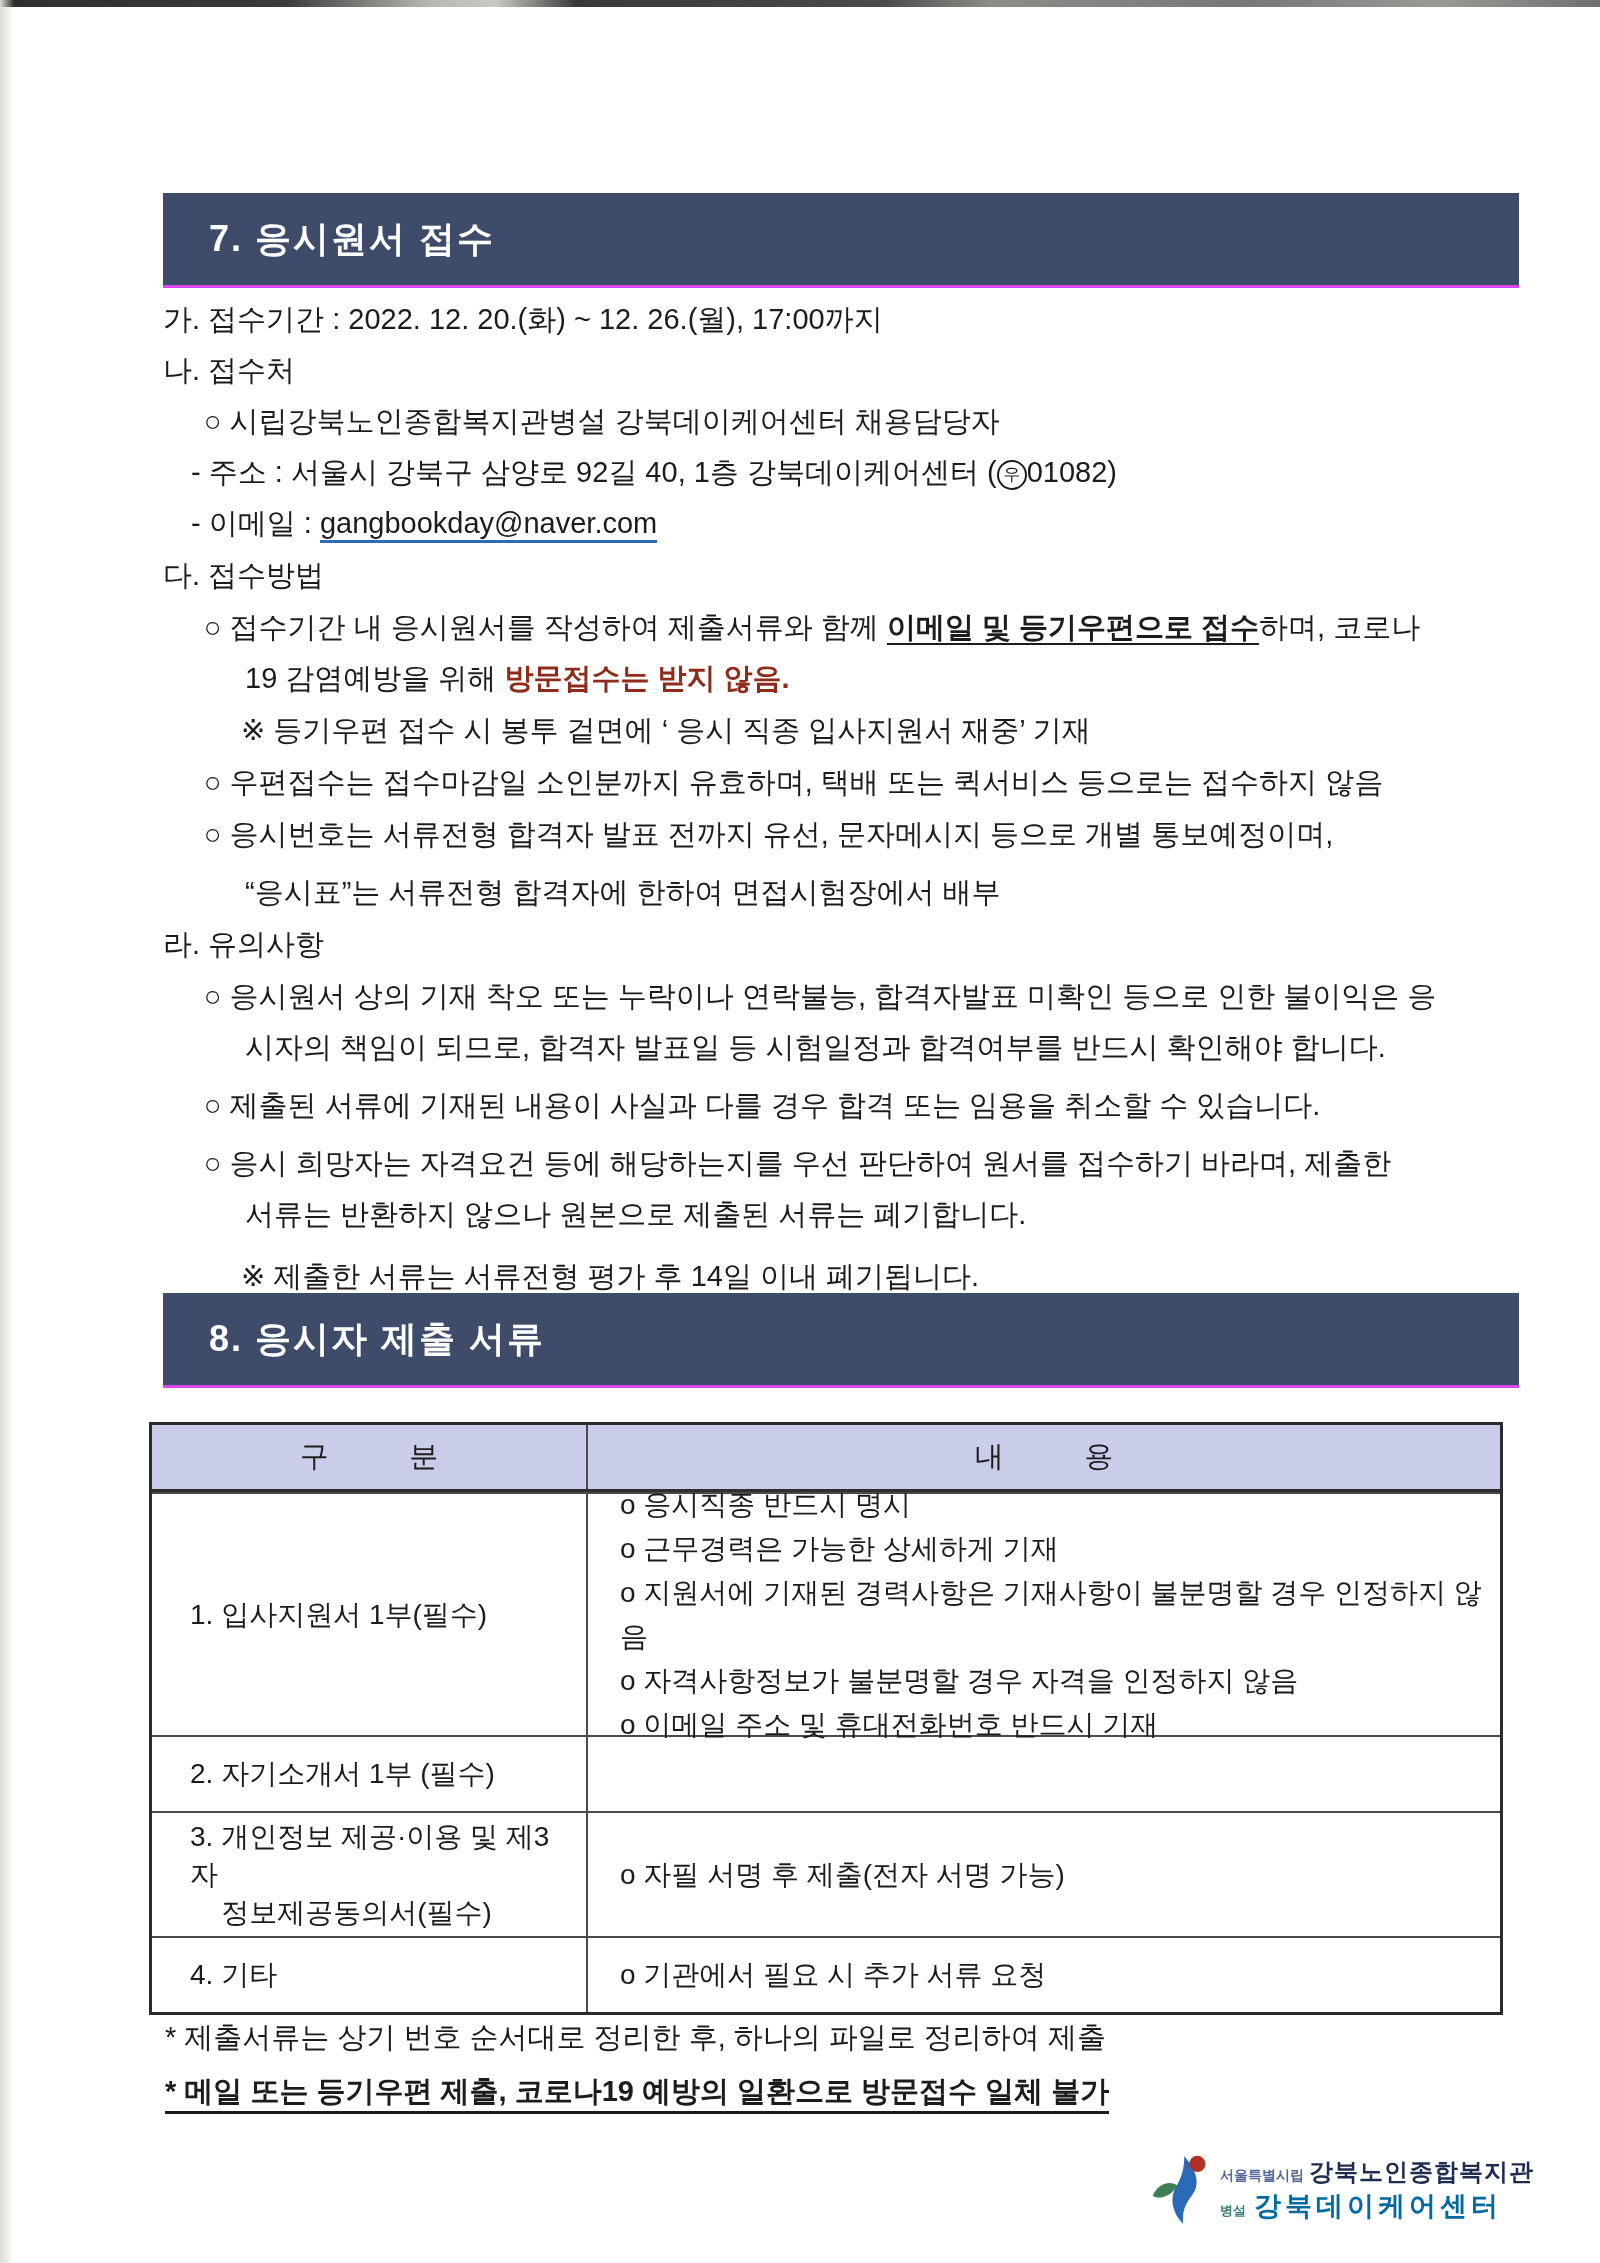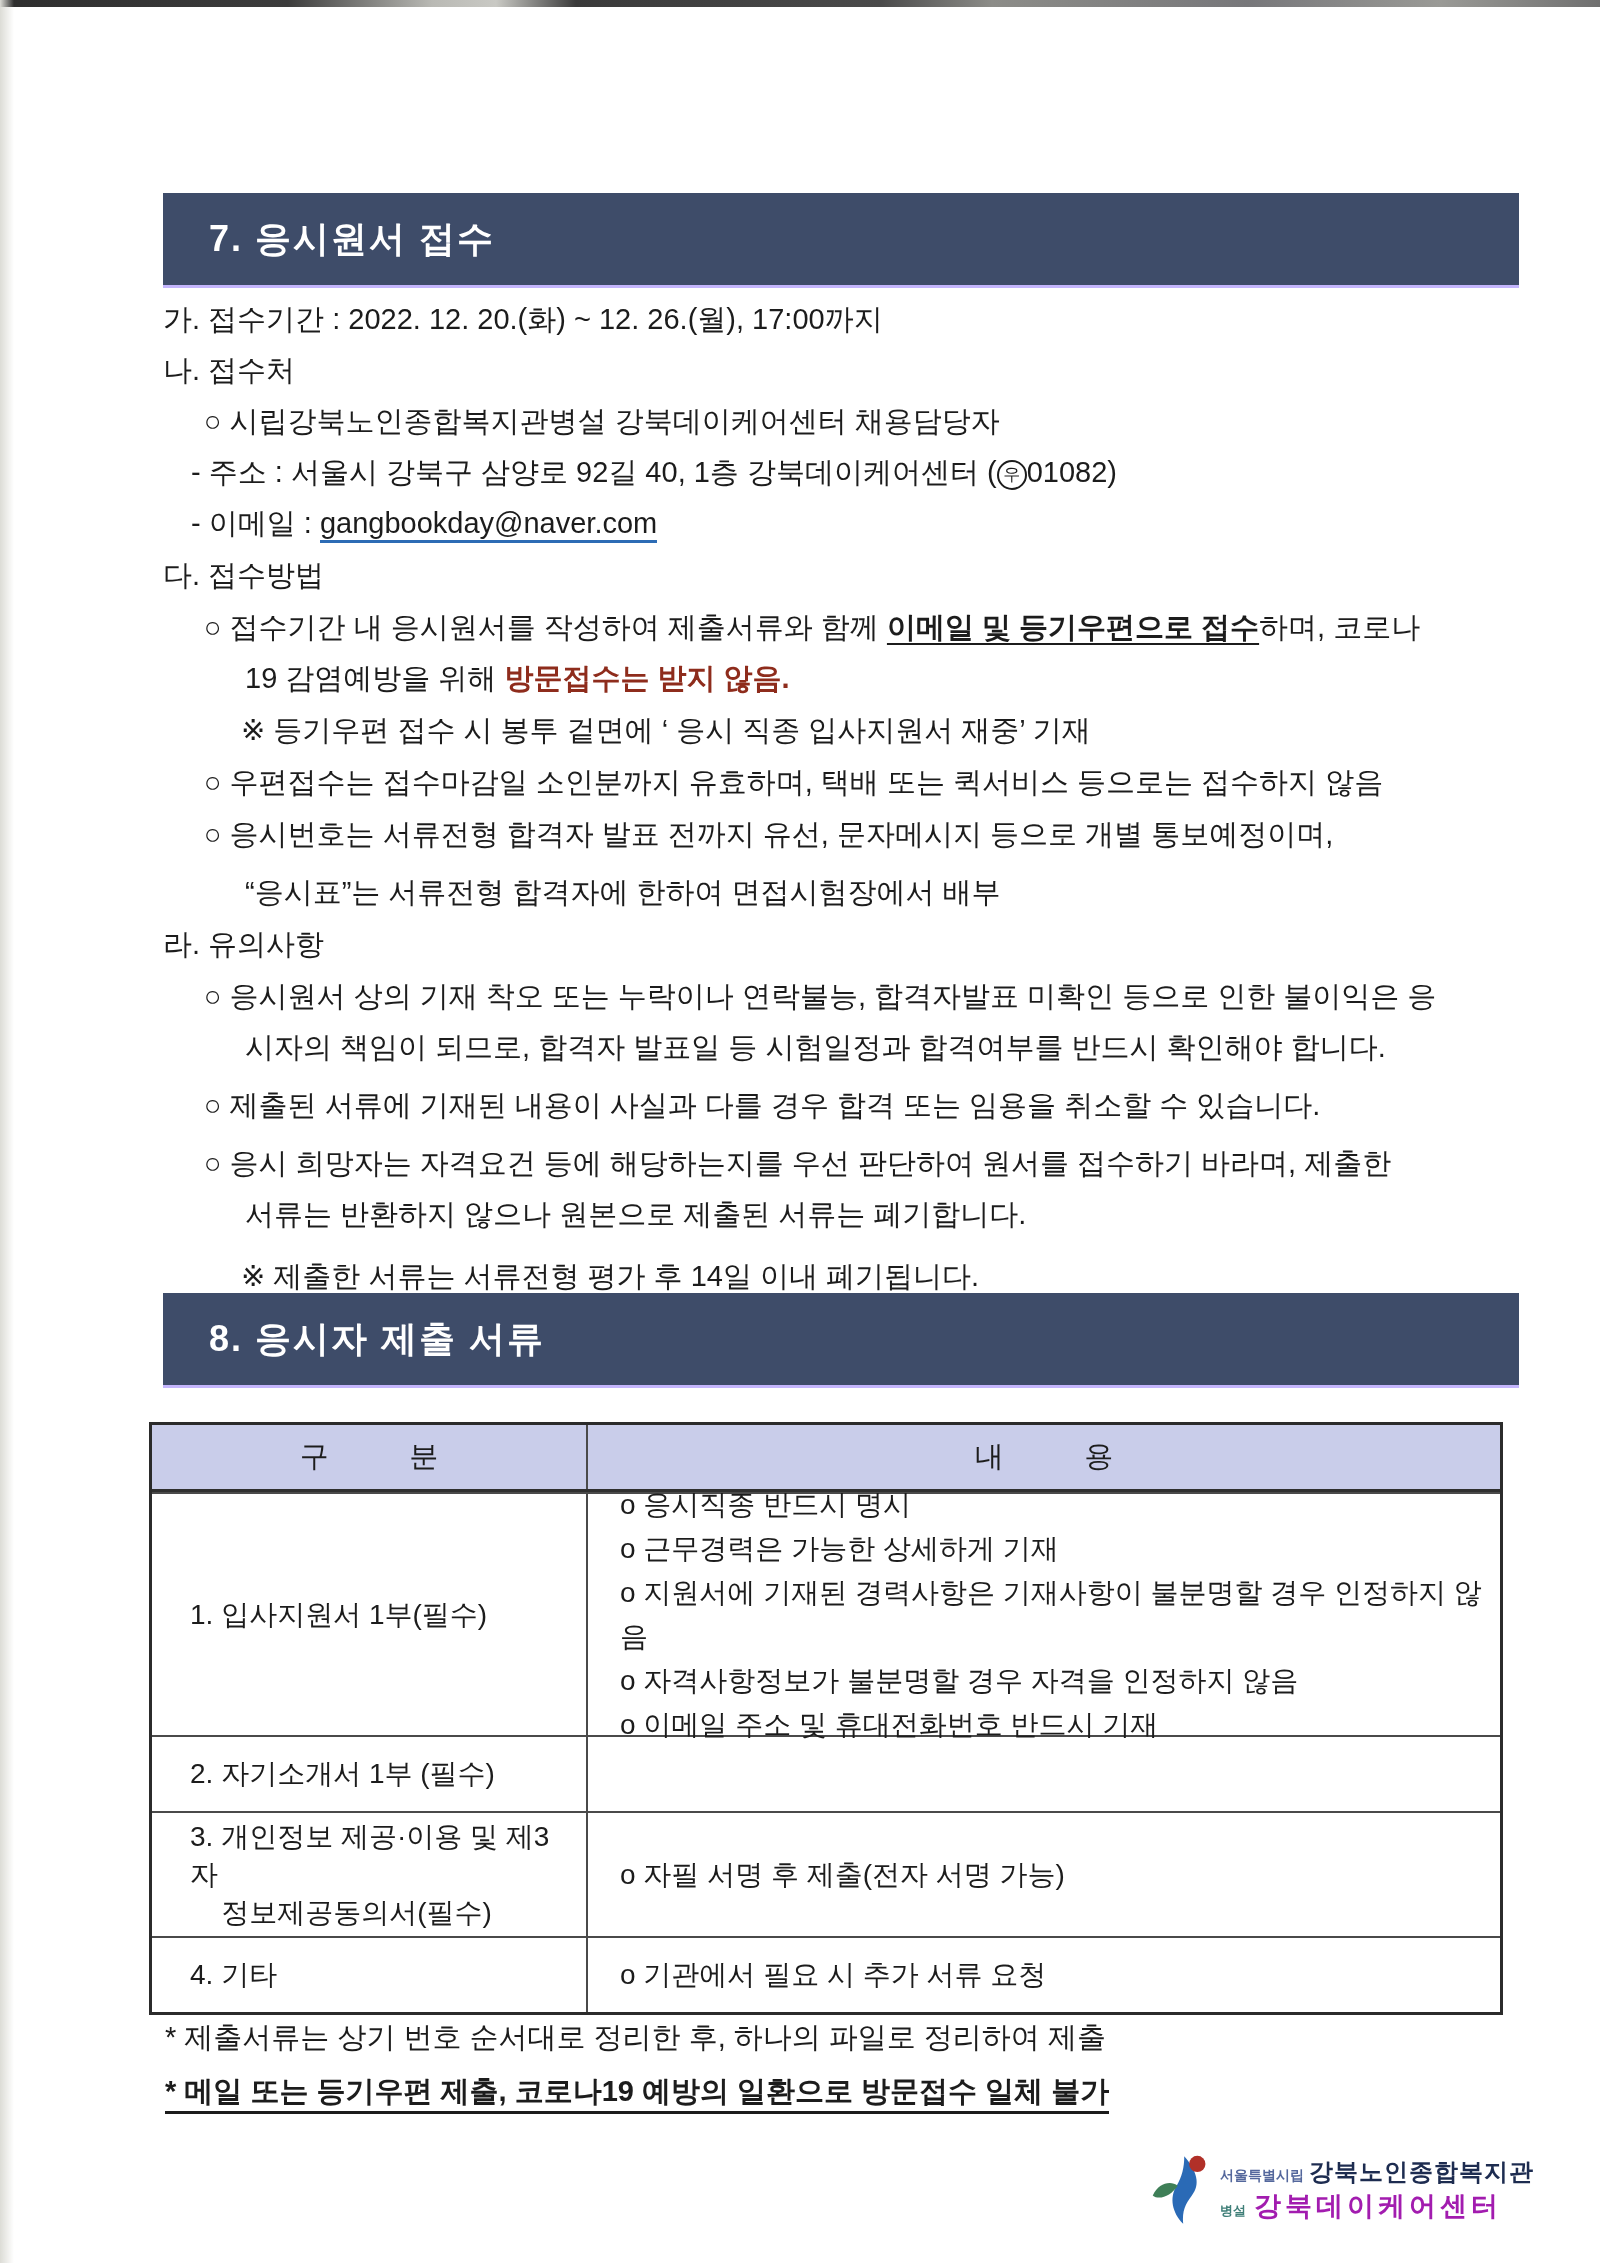--- a/index.html
+++ b/index.html
@@ -8,21 +8,21 @@
     background:#ffffff;overflow:hidden;
     font-family:"Liberation Sans","DejaVu Sans",sans-serif;
     color:#1c1c1c;
   }
   .scan-top{position:absolute;left:0;top:0;width:100%;height:7px;
     background:linear-gradient(90deg,#2e2e2e 0%,#3c3c3c 18%,#b9b9b4 27%,#c9c9c4 31%,#3a3a3a 36%,#4a4a4a 55%,#8c8c88 62%,#77777a 78%,#9a9a96 90%,#6f6f6f 100%);}
   .scan-left{position:absolute;left:0;top:0;width:14px;height:100%;
     background:linear-gradient(90deg,#dcdcd6,rgba(255,255,255,0));}
   .banner{
     position:absolute;left:163px;width:1356px;height:95px;
-    background:#3e4c69;border-bottom:3px solid #c4b5fd;
+    background:#3e4c69;border-bottom:3px solid #d946ef;
     color:#ffffff;font-size:36px;font-weight:bold;
     display:flex;align-items:center;padding-left:46px;box-sizing:border-box;
     letter-spacing:2px;
   }
   #banner7{top:193px;}
   #banner8{top:1293px;}
   .body7{position:absolute;left:163px;top:296px;width:1390px;font-size:29px;}
   .ln{line-height:46px;margin-bottom:5px;white-space:nowrap;}
   .ind-bullet{padding-left:41px;}
   .ind-dash{padding-left:28px;}
@@ -63,21 +63,21 @@
   #note2{top:2072px;font-weight:bold;}
   #note2 .ul{border-bottom:3px solid #1c1c1c;padding-bottom:4px;}
   
   .logo{position:absolute;left:1148px;top:2152px;display:flex;align-items:center;}
   .logo-mark{width:66px;height:76px;margin-right:6px;flex:0 0 auto;}
   .logo-text{display:flex;flex-direction:column;justify-content:center;}
   .logo-row{display:flex;align-items:baseline;white-space:nowrap;}
   .lg-small1{font-size:14px;font-weight:bold;color:#54679c;margin-right:5px;}
   .lg-main1{font-size:24px;font-weight:bold;color:#1d2c50;letter-spacing:1px;}
   .lg-small2{font-size:13px;font-weight:bold;color:#3f7f78;margin-right:8px;}
-  .lg-main2{font-size:27px;font-weight:bold;color:#a21caf;letter-spacing:4px;}
+  .lg-main2{font-size:27px;font-weight:bold;color:#0369a1;letter-spacing:4px;}
 </style>
 </head>
 <body>
 
 <div class="page">
   <div class="scan-top"></div>
   <div class="scan-left"></div>
 
   <div class="banner" id="banner7">
     <span>7. 응시원서 접수</span>

